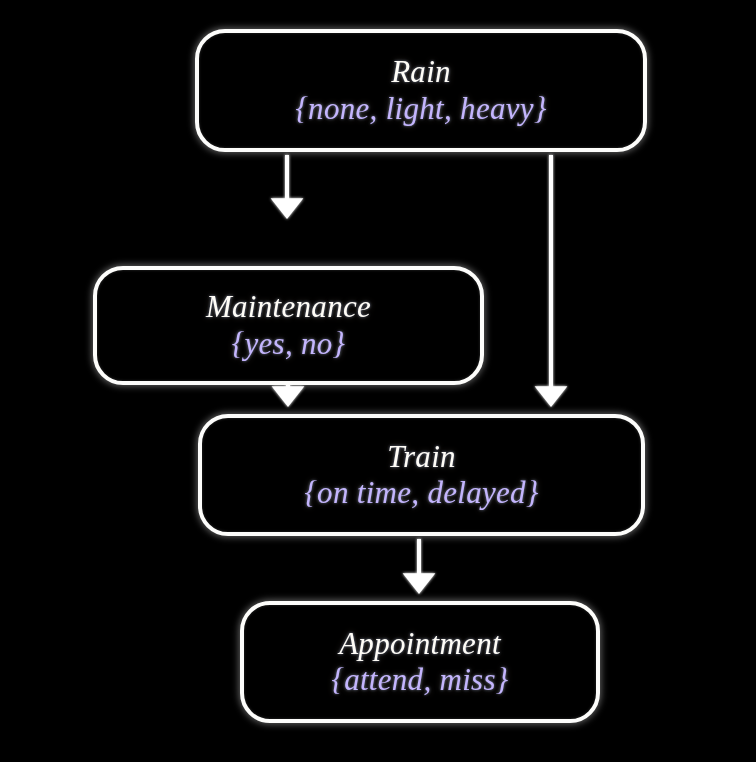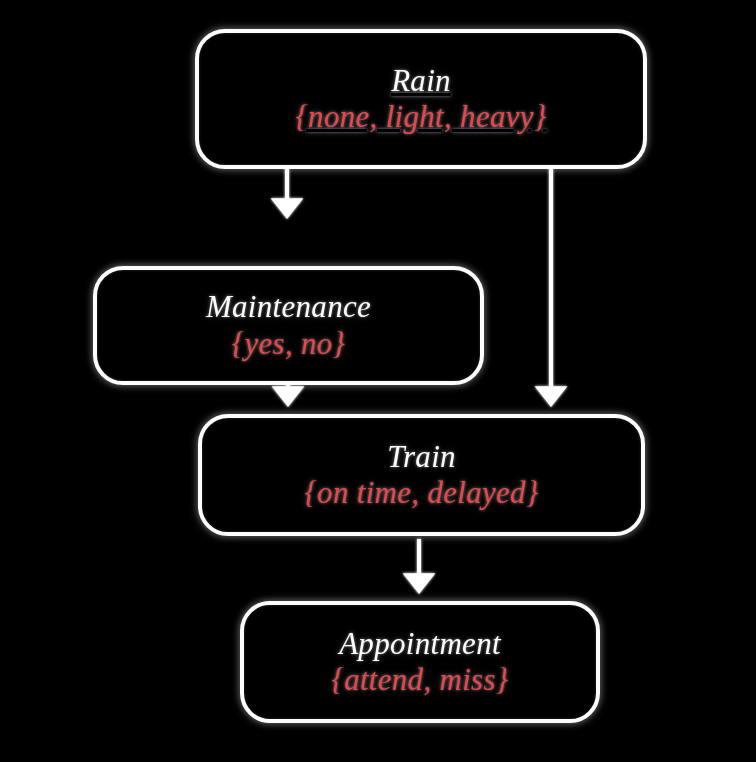--- a/index.html
+++ b/index.html
@@ -55,34 +55,34 @@
     font-size: 31px;
     line-height: 1.08;
     letter-spacing: 0.3px;
     text-align: center;
     white-space: nowrap;
     text-shadow: 0 0 3px rgba(190,205,255,0.55),
                  0 0 6px rgba(255,236,200,0.25);
   }
 
   .node-states {
-    color: #ef4444;
+    color: #c4b5fd;
     font-style: italic;
     font-size: 31px;
     line-height: 1.1;
     letter-spacing: 0.3px;
     text-align: center;
     white-space: nowrap;
     margin-top: 3px;
     text-shadow: 0 0 3px rgba(190,205,255,0.55),
                  0 0 6px rgba(255,236,200,0.25);
   }
 
   
-  #node-rain        { left: 195px; top: 29px;  width: 452px; height: 140px; text-decoration: underline; }
+  #node-rain        { left: 195px; top: 29px;  width: 452px; height: 123px; }
   #node-maintenance { left: 93px;  top: 226px; width: 391px; height: 119px; margin-top: 40px; }
   #node-train       { left: 198px; top: 414px; width: 447px; height: 122px; }
   #node-appointment { left: 240px; top: 601px; width: 360px; height: 122px; }
 </style>
 </head>
 <body>
 
 <div id="diagram-canvas">
 
   <svg id="edge-layer" viewBox="0 0 756 762" width="756" height="762" xmlns="http://www.w3.org/2000/svg">

